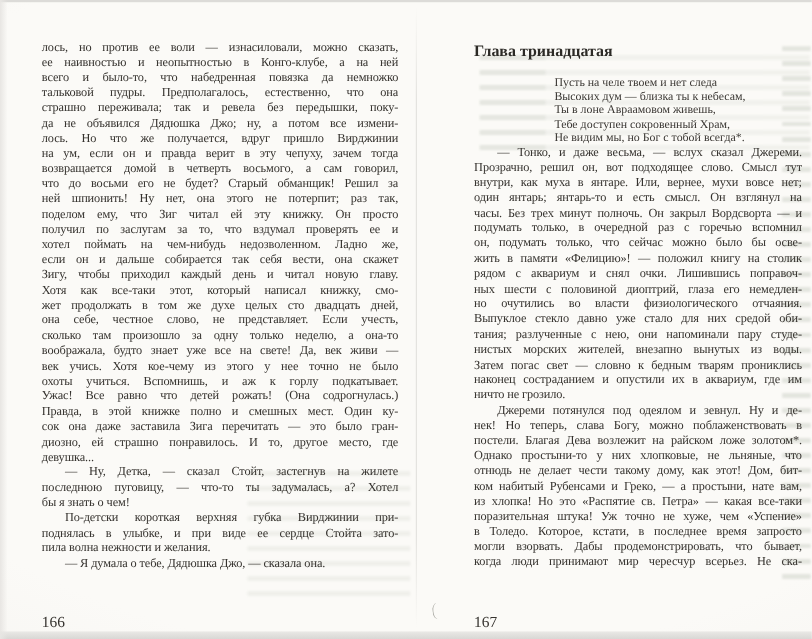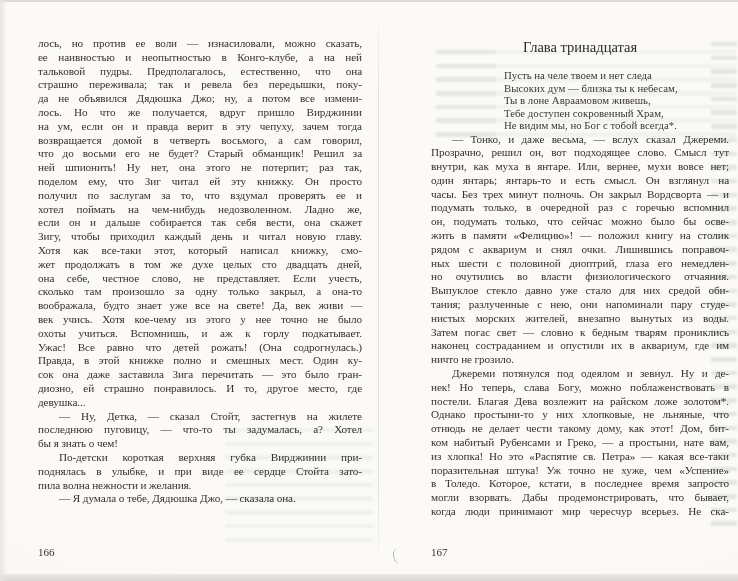--- a/index.html
+++ b/index.html
@@ -34,24 +34,24 @@
   .page{position:absolute;z-index:2;}
   .text-block{font-size:11.2px;line-height:13.8px;letter-spacing:-0.1px;}
   .line{text-align:left;}
   .line.just{text-align:justify;text-align-last:justify;}
   .line.indent{text-indent:21px;}
 
   .page-left-block{left:38px;top:37px;width:324px;}
   .page-right-block{left:431px;top:40px;width:298px;}
 
   .chapter-title{margin:0 0 14px 0;font-size:14.5px;line-height:15px;
-    font-weight:normal;text-align:center;color:#2c2a26;}
+    font-weight:bold;color:#2c2a26;}
   .epigraph{margin:0 0 1px 73px;font-size:10.8px;line-height:12.5px;color:#3a3733;}
 
-  .pagenum{position:absolute;z-index:2;top:546px;font-size:11px;color:#35322e;}
+  .pagenum{position:absolute;z-index:2;top:559px;font-size:14px;color:#35322e;}
   .pagenum-left{left:38px;}
   .pagenum-right{left:431px;width:296px;text-align:left;}
 </style>
 </head>
 <body>
 
 <div class="scan">
   <div class="edge-top"></div>
   <div class="edge-bottom"></div>
   <div class="edge-left"></div>
@@ -61,37 +61,38 @@
 
   <div class="bleed bleed-a"></div>
   <div class="bleed bleed-b"></div>
   <div class="bleed bleed-c"></div>
   <div class="bleed bleed-d"></div>
 
   <div class="page page-left-block">
     <div class="text-block" id="left-lines">
         <div class="line just">лось, но против ее воли — изнасиловали, можно сказать,</div>
         <div class="line just">ее наивностью и неопытностью в Конго-клубе, а на ней</div>
+        <div class="line just">всего и было-то, что набедренная повязка да немножко</div>
         <div class="line just">тальковой пудры. Предполагалось, естественно, что она</div>
         <div class="line just">страшно переживала; так и ревела без передышки, поку-</div>
         <div class="line just">да не объявился Дядюшка Джо; ну, а потом все измени-</div>
         <div class="line just">лось. Но что же получается, вдруг пришло Вирджинии</div>
         <div class="line just">на ум, если он и правда верит в эту чепуху, зачем тогда</div>
         <div class="line just">возвращается домой в четверть восьмого, а сам говорил,</div>
         <div class="line just">что до восьми его не будет? Старый обманщик! Решил за</div>
         <div class="line just">ней шпионить! Ну нет, она этого не потерпит; раз так,</div>
         <div class="line just">поделом ему, что Зиг читал ей эту книжку. Он просто</div>
         <div class="line just">получил по заслугам за то, что вздумал проверять ее и</div>
         <div class="line just">хотел поймать на чем-нибудь недозволенном. Ладно же,</div>
         <div class="line just">если он и дальше собирается так себя вести, она скажет</div>
         <div class="line just">Зигу, чтобы приходил каждый день и читал новую главу.</div>
         <div class="line just">Хотя как все-таки этот, который написал книжку, смо-</div>
         <div class="line just">жет продолжать в том же духе целых сто двадцать дней,</div>
         <div class="line just">она себе, честное слово, не представляет. Если учесть,</div>
-        <div class="line just">сколько там произошло за одну только закрыл, а она-то</div>
+        <div class="line just">сколько там произошло за одну только неделю, а она-то</div>
         <div class="line just">воображала, будто знает уже все на свете! Да, век живи —</div>
         <div class="line just">век учись. Хотя кое-чему из этого у нее точно не было</div>
         <div class="line just">охоты учиться. Вспомнишь, и аж к горлу подкатывает.</div>
         <div class="line just">Ужас! Все равно что детей рожать! (Она содрогнулась.)</div>
         <div class="line just">Правда, в этой книжке полно и смешных мест. Один ку-</div>
         <div class="line just">сок она даже заставила Зига перечитать — это было гран-</div>
         <div class="line just">диозно, ей страшно понравилось. И то, другое место, где</div>
         <div class="line">девушка...</div>
         <div class="line just indent">— Ну, Детка, — сказал Стойт, застегнув на жилете</div>
         <div class="line just">последнюю пуговицу, — что-то ты задумалась, а? Хотел</div>

